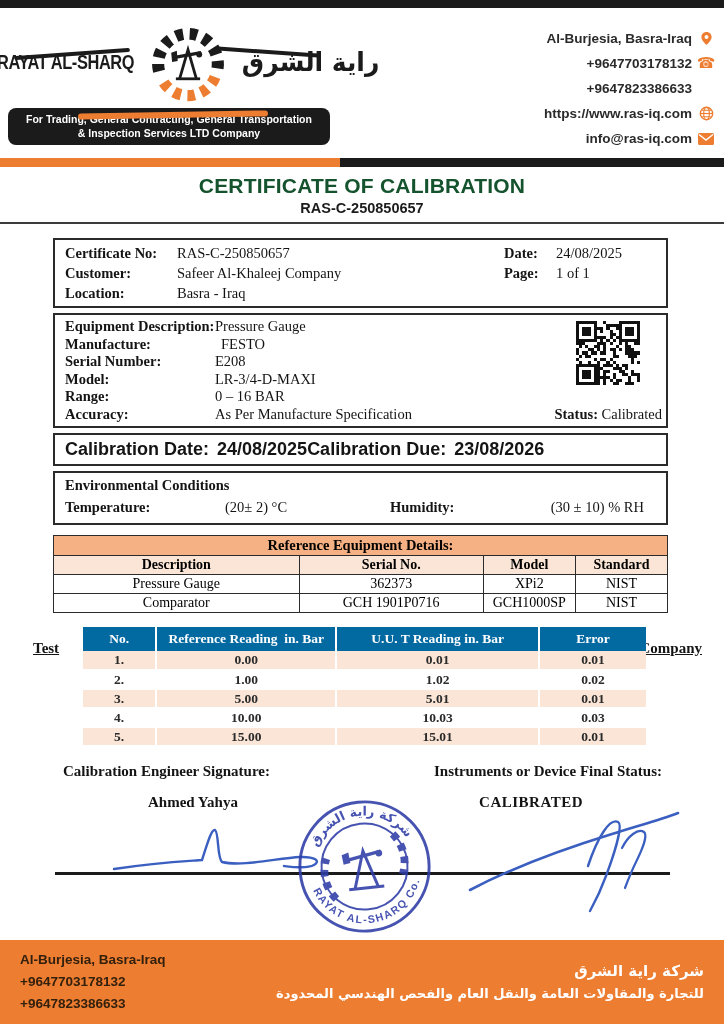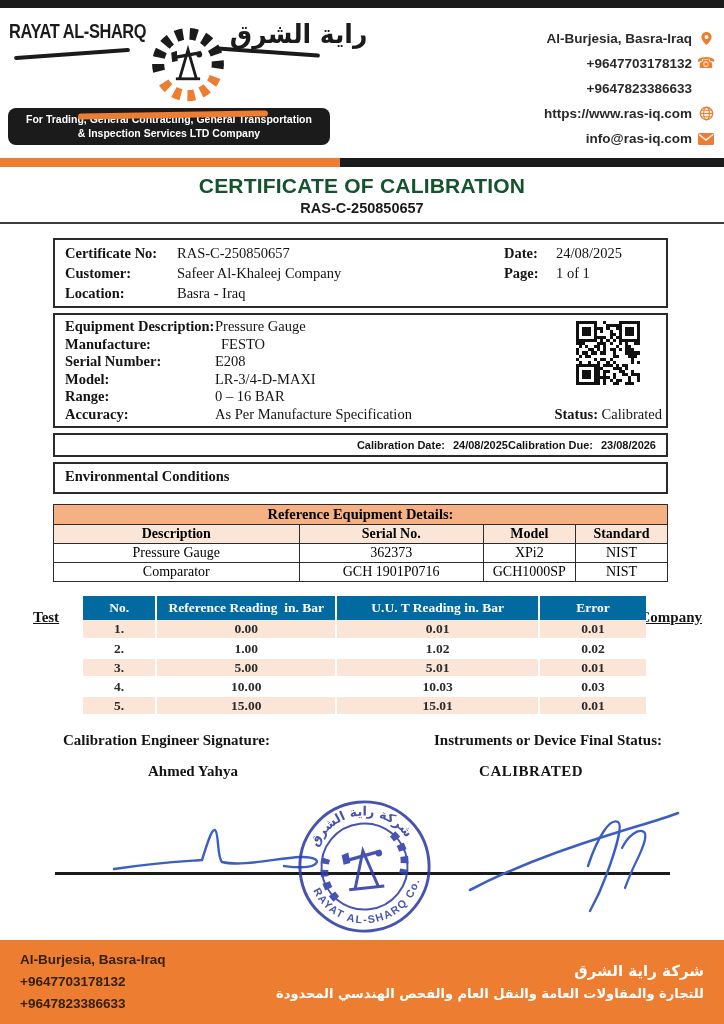--- a/index.html
+++ b/index.html
@@ -4,21 +4,21 @@
 <style>
   * { margin:0; padding:0; box-sizing:border-box; }
   body { width:724px; height:1024px; font-family:"Liberation Serif", serif; background:#fff; }
   .page { position:relative; width:724px; height:1024px; background:#fff; overflow:hidden; }
 
   
   .top-bar { height:8px; background:#1b1b1b; width:100%; }
   .header { position:relative; height:150px; }
 
   .logo-area { position:absolute; left:8px; top:12px; width:330px; }
-  .logo-line { display:flex; align-items:flex-start; justify-content:center; gap:0; position:relative; }
+  .logo-line { display:flex; align-items:center; justify-content:center; gap:12px; position:relative; }
   .brand-en { font-family:"Liberation Sans", sans-serif; font-weight:bold; font-size:20px; letter-spacing:-0.5px; color:#1b1b1b; display:inline-block; transform:scaleX(0.82); transform-origin:right center; white-space:nowrap; }
   .brand-ar { font-family:"DejaVu Sans", sans-serif; font-weight:bold; font-size:25px; color:#1b1b1b; display:inline-block; transform:scaleY(1.05); white-space:nowrap; }
   .gear-wrap { width:84px; height:84px; flex:0 0 84px; }
   .swoosh { position:absolute; background:#1b1b1b; border-radius:3px; }
   .swoosh.tl { left:6px; top:32px; width:116px; height:3.5px; transform:rotate(-4deg); }
   .swoosh.tr { left:208px; top:30px; width:104px; height:3.5px; transform:rotate(4deg); }
   .swoosh.orange { background:#ED7D31; left:70px; top:92px; width:190px; height:6px; border-radius:4px; transform:rotate(-1deg); }
   .tagline-banner { margin-top:4px; background:#1b1b1b; color:#fff; border-radius:8px; padding:4px 6px 5px; text-align:center; font-family:"Liberation Sans", sans-serif; font-weight:bold; font-size:10.5px; line-height:1.35; width:322px; }
 
   .contact-block { position:absolute; right:10px; top:18px; font-family:"Liberation Sans", sans-serif; font-size:13.5px; font-weight:600; color:#2a2a2a; }
@@ -46,21 +46,21 @@
   .val { color:#141414; }
 
   .equip-box { position:relative; font-size:14.5px; line-height:17.5px; padding-right:80px; }
   .equip-row { display:flex; }
   .equip-row .lbl { width:150px; flex:0 0 150px; }
   .equip-row.last { width:605px; }
   .equip-status { margin-left:auto; margin-right:8px; white-space:nowrap; }
   .qr-box { position:absolute; right:26px; top:6px; width:64px; height:64px; }
   .qr-box svg { width:64px; height:64px; shape-rendering:crispEdges; }
 
-  .dates-box { display:flex; justify-content:flex-end; font-family:"Liberation Sans", sans-serif; font-size:11px; padding:4px 10px; }
+  .dates-box { display:flex; justify-content:flex-start; font-family:"Liberation Sans", sans-serif; font-size:18px; padding:4px 10px; }
   .dates-box .lbl { font-weight:bold; }
   .dates-box .val { font-weight:600; }
   .dgroup { display:flex; gap:8px; }
 
   .env-box { font-size:14.5px; line-height:19px; padding-bottom:6px; }
   .env-row { display:grid; grid-template-columns:160px 165px 110px 1fr; margin-top:3px; }
 
   
   .ref-table { width:615px; border-collapse:collapse; margin-top:10px; font-size:14px; text-align:center; }
   .ref-table th, .ref-table td { border:1.6px solid #2b2b2b; padding:1px 4px; }
@@ -479,20 +479,26 @@
         <span class="val">24/08/2025</span>
       </span>
       <span class="dgroup">
         <span class="lbl">Calibration Due:</span>
         <span class="val">23/08/2026</span>
       </span>
     </div>
 
     <div class="box env-box">
       <div class="lbl">Environmental Conditions</div>
+      <div class="env-row">
+        <span class="lbl">Temperature:</span>
+        <span class="val">(20± 2) °C</span>
+        <span class="lbl">Humidity:</span>
+        <span class="val" style="text-align:right; padding-right:12px;">(30 ± 10) % RH</span>
+      </div>
     </div>
 
     <table class="ref-table">
       <tbody>
           <tr>
             <th class="ref-title" colspan="4">Reference Equipment Details:</th>
           </tr>
       <tr class="ref-head">
         <th class="c-desc">Description</th>
         <th class="c-ser">Serial No.</th>

